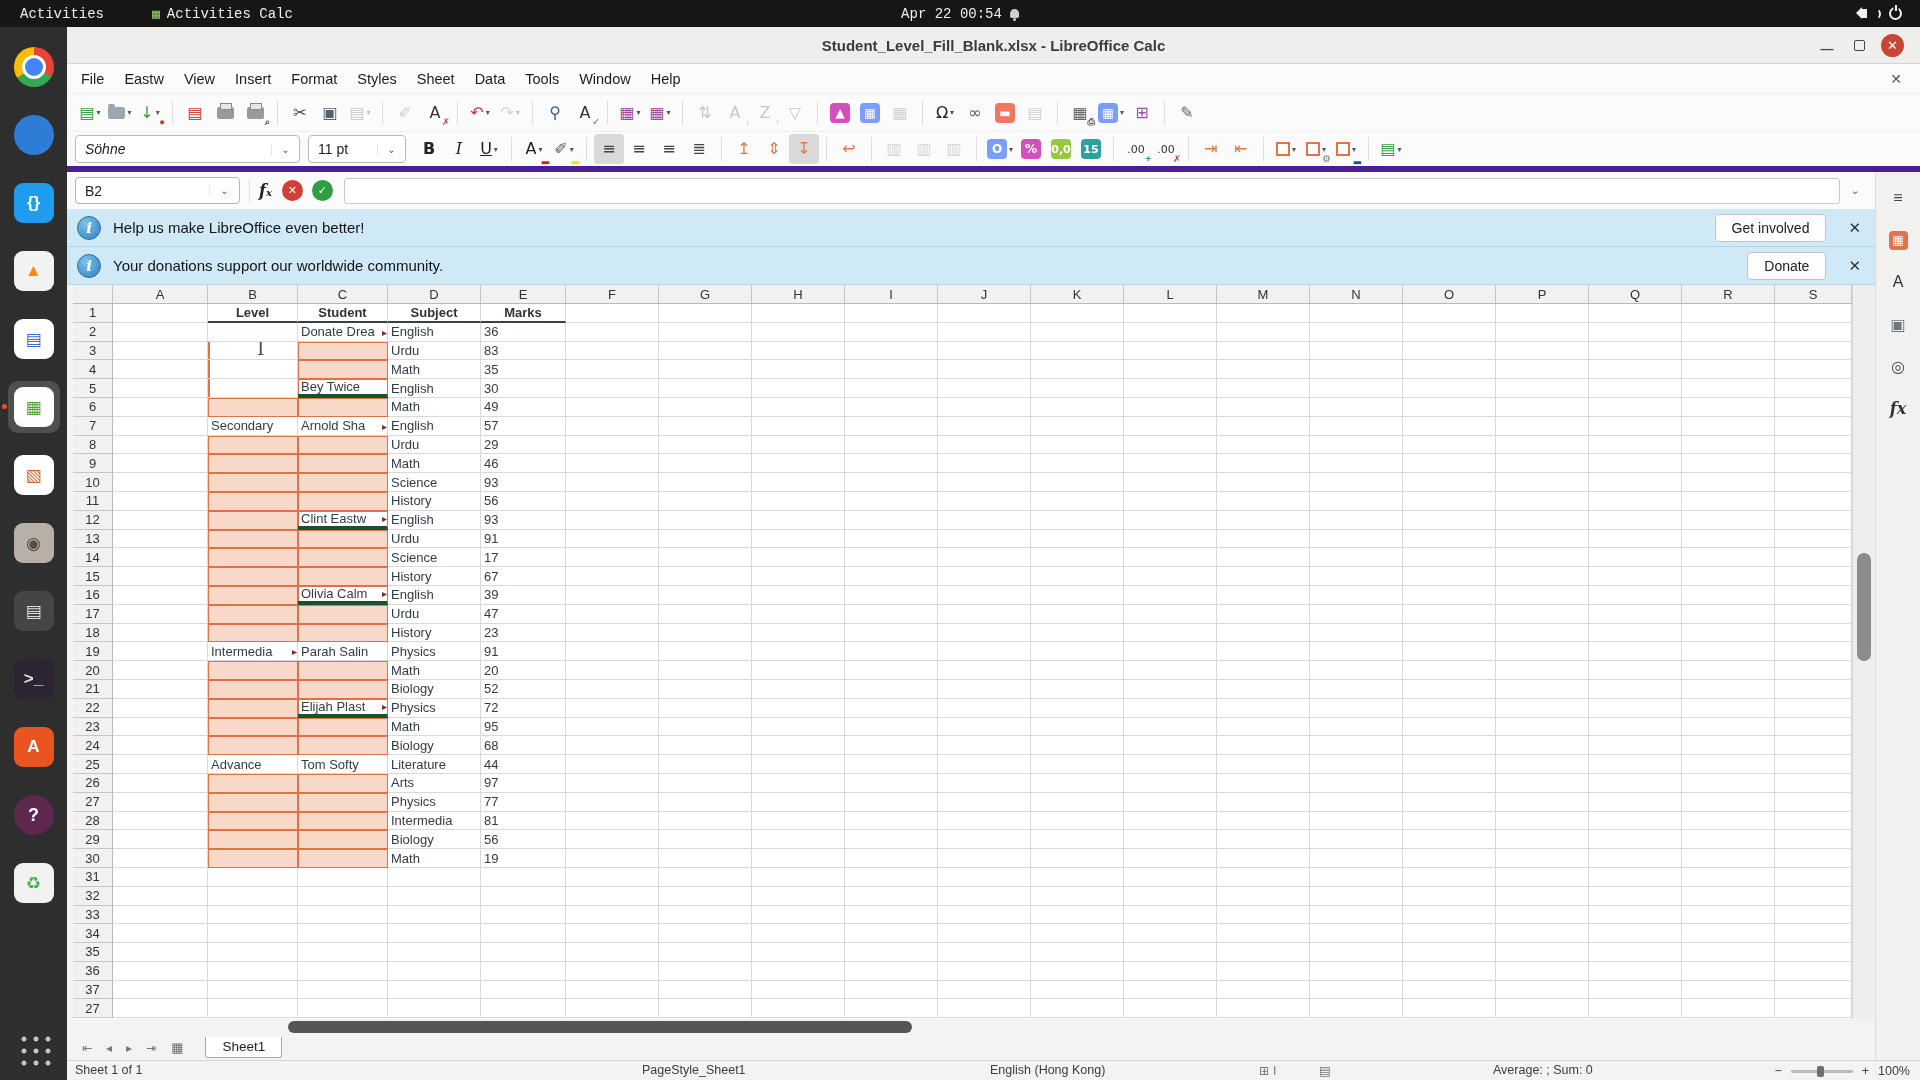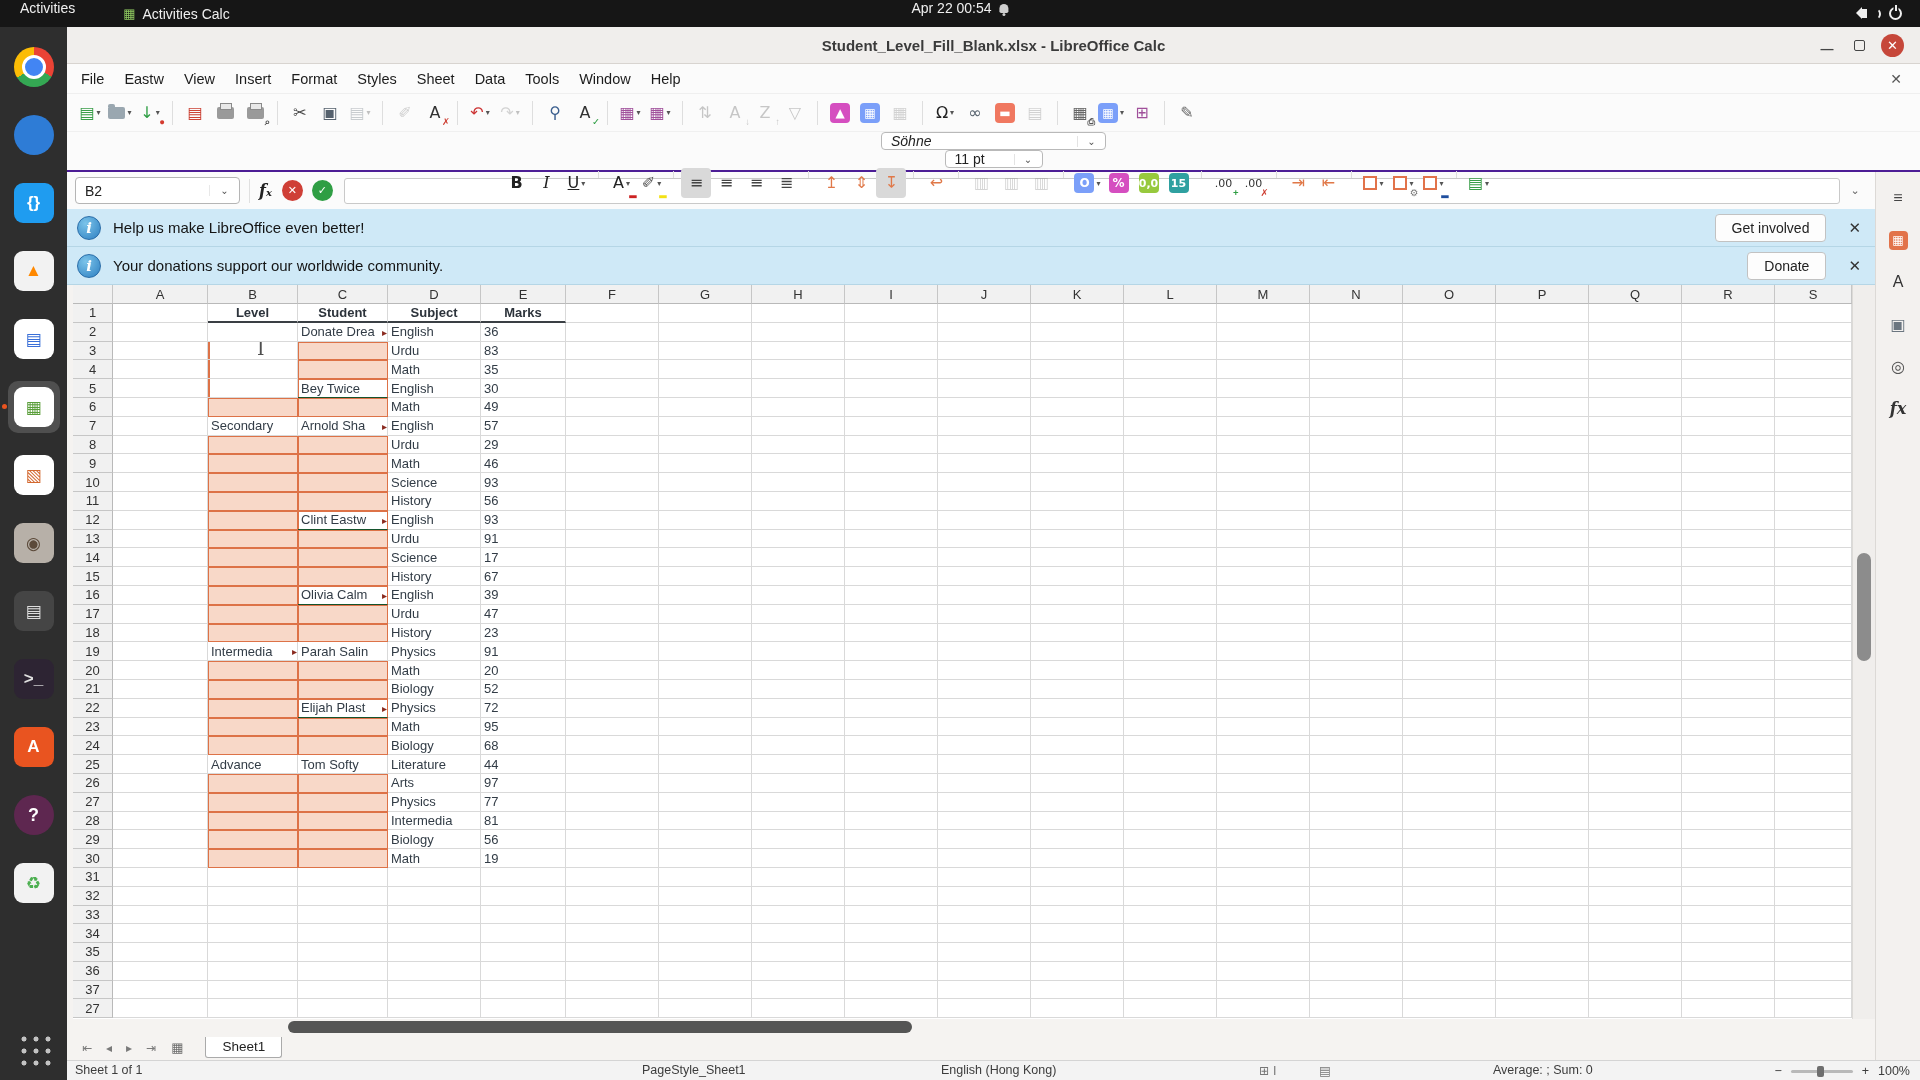--- a/index.html
+++ b/index.html
@@ -2,21 +2,21 @@
 <html><head>
 <meta charset="utf-8">
 <style>
   * { margin:0; padding:0; box-sizing:border-box; }
   html,body { width:1920px; height:1080px; overflow:hidden; background:#000;
     font-family:"Liberation Sans","DejaVu Sans",sans-serif; }
   body { position:relative; }
 
   
   .topbar { position:absolute; left:0; top:0; width:1920px; height:27px; background:#161616;
-    color:#efefef; display:flex; font-size:14px; z-index:50; }
+    color:#efefef; display:flex; align-items:center; font-size:14px; z-index:50;font-family:Liberation Mono, monospace; }
   .topbar .activities { padding:0 20px; }
   .topbar .appsec { display:flex; align-items:center; gap:7px; margin-left:28px; }
   .topbar .appglyph { color:#8fc860; font-size:13px; }
   .topbar .clocksec { position:absolute; left:50%; transform:translateX(-50%);
     display:flex; align-items:center; gap:8px; }
   .bell { width:9px; height:9px; background:#cfcfcf; border-radius:50% 50% 20% 20%; position:relative; }
   .bell::after { content:""; position:absolute; left:3px; bottom:-3px; width:3px; height:3px;
     border-radius:50%; background:#cfcfcf; }
   .topbar .right { margin-left:auto; display:flex; align-items:center; gap:22px; padding-right:18px; }
   .spk { position:relative; width:6px; height:9px; background:#efefef; }
@@ -62,21 +62,21 @@
   .wclose { width:23px; height:23px; border-radius:50%; background:#c6473a; color:#fff;
     display:flex; align-items:center; justify-content:center; font-size:13px; }
 
   .menubar { height:30px; background:#fbfbfb; display:flex; align-items:center; font-size:14.5px;
     color:#1c1c1c; padding-left:4px; border-bottom:1px solid #efefef; }
   .menubar .mitem { padding:4px 10px; border-radius:3px; }
   .menubar .mclose { margin-left:auto; margin-right:18px; color:#555; font-size:14px; }
 
   .toolbar { background:#fbfbfb; display:flex; align-items:center; padding-left:8px; }
   .toolbar.std { height:38px; border-bottom:1px solid #f0f0f0; }
-  .toolbar.fmt { height:40px; border-bottom:2px solid #4c1d95;flex-direction:column; }
+  .toolbar.fmt { height:40px; border-bottom:6px solid #4c1d95; }
   .tsep { width:1px; height:24px; background:#dedede; margin:0 7px; flex:none; }
   .tbtn { height:30px; min-width:30px; padding:0 3px; display:flex; align-items:center;
     justify-content:center; gap:2px; border-radius:4px; position:relative; flex:none; }
   .tbtn.act { background:#d9d9d9; }
   .tbtn.dis { opacity:.35; }
   .ico { font-size:16px; line-height:1; font-family:"DejaVu Sans",sans-serif; }
   .tile { width:20px; height:20px; border-radius:4px; color:#fff; display:flex;
     align-items:center; justify-content:center; font-size:12px; font-weight:bold;
     font-family:"DejaVu Sans",sans-serif; }
   .badge { position:absolute; right:0px; bottom:1px; font-size:9.5px; font-weight:bold;
@@ -137,21 +137,21 @@
     font-size:13px; color:#333; display:flex; align-items:center; justify-content:center; }
   .rh { background:#f1f1f1; border-right:1px solid #b9b9b9; border-bottom:1px solid #c6c6c6;
     font-size:13px; color:#333; display:flex; align-items:center; justify-content:center; }
   .cell { border-right:1px solid #d9d9d9; border-bottom:1px solid #d9d9d9; font-size:13px;
     color:#323c46; padding-left:3px; white-space:nowrap; overflow:hidden; position:relative;
     display:flex; align-items:center; }
   .cell.hdr { font-weight:bold; justify-content:center; padding-left:0;
     border-bottom:2px solid #3a3f44; color:#2c333b; }
   .cell.peach { background:#f8d8c8; border-right:1px solid #dd7247; border-bottom:1px solid #dd7247;
     box-shadow:inset 1px 1px 0 #dd7247; }
-  .cell.fillin { background:#fff; border-right:1px solid #dd7247; border-bottom:1px solid #14532d;
+  .cell.fillin { background:#fff; border-right:1px solid #dd7247; border-bottom:4px solid #14532d;
     box-shadow:inset 1px 1px 0 #dd7247; }
   .cell.obl { box-shadow:inset 2px 0 0 #dd7247; }
   .tmark { position:absolute; right:0px; top:50%; transform:translateY(-50%); font-size:10px;
     color:#8a2a1e; }
   .ibeam { position:absolute; left:184px; top:52px; width:13px; height:22px; color:#4f4f4f;
     font-family:"DejaVu Serif",serif; font-size:19px; text-shadow:0 0 2px #fff; }
 
   .vscroll { width:23px; height:734px; background:#f0eeec; border-left:1px solid #dcdad7;
     position:relative; }
   .vthumb { position:absolute; left:4px; top:268px; width:14px; height:108px; background:#8c8c8c;
@@ -1593,21 +1593,21 @@
       <span class="tnav">◂</span>
       <span class="tnav">▸</span>
       <span class="tnav">⇥</span>
       <span class="taddsheet">▦</span>
       <span class="sheettab">Sheet1</span>
     </div>
 
   <div class="statusbar">
     <span class="sb" style="left:8px">Sheet 1 of 1</span>
     <span class="sb" style="left:575px">PageStyle_Sheet1</span>
-    <span class="sb" style="left:874px">English (Hong Kong)</span>
+    <span class="sb" style="left:923px">English (Hong Kong)</span>
     <span class="sb" style="left:1192px;color:#777">⊞ I</span>
     <span class="sb" style="left:1252px;color:#777">▤</span>
     <span class="sb" style="left:1426px">Average: ; Sum: 0</span>
     <span class="zoomgrp">
       <span>−</span>
       <span class="ztrack">
           <span class="zthumb"></span>
         </span>
       <span>+</span>
       <span>100%</span>

